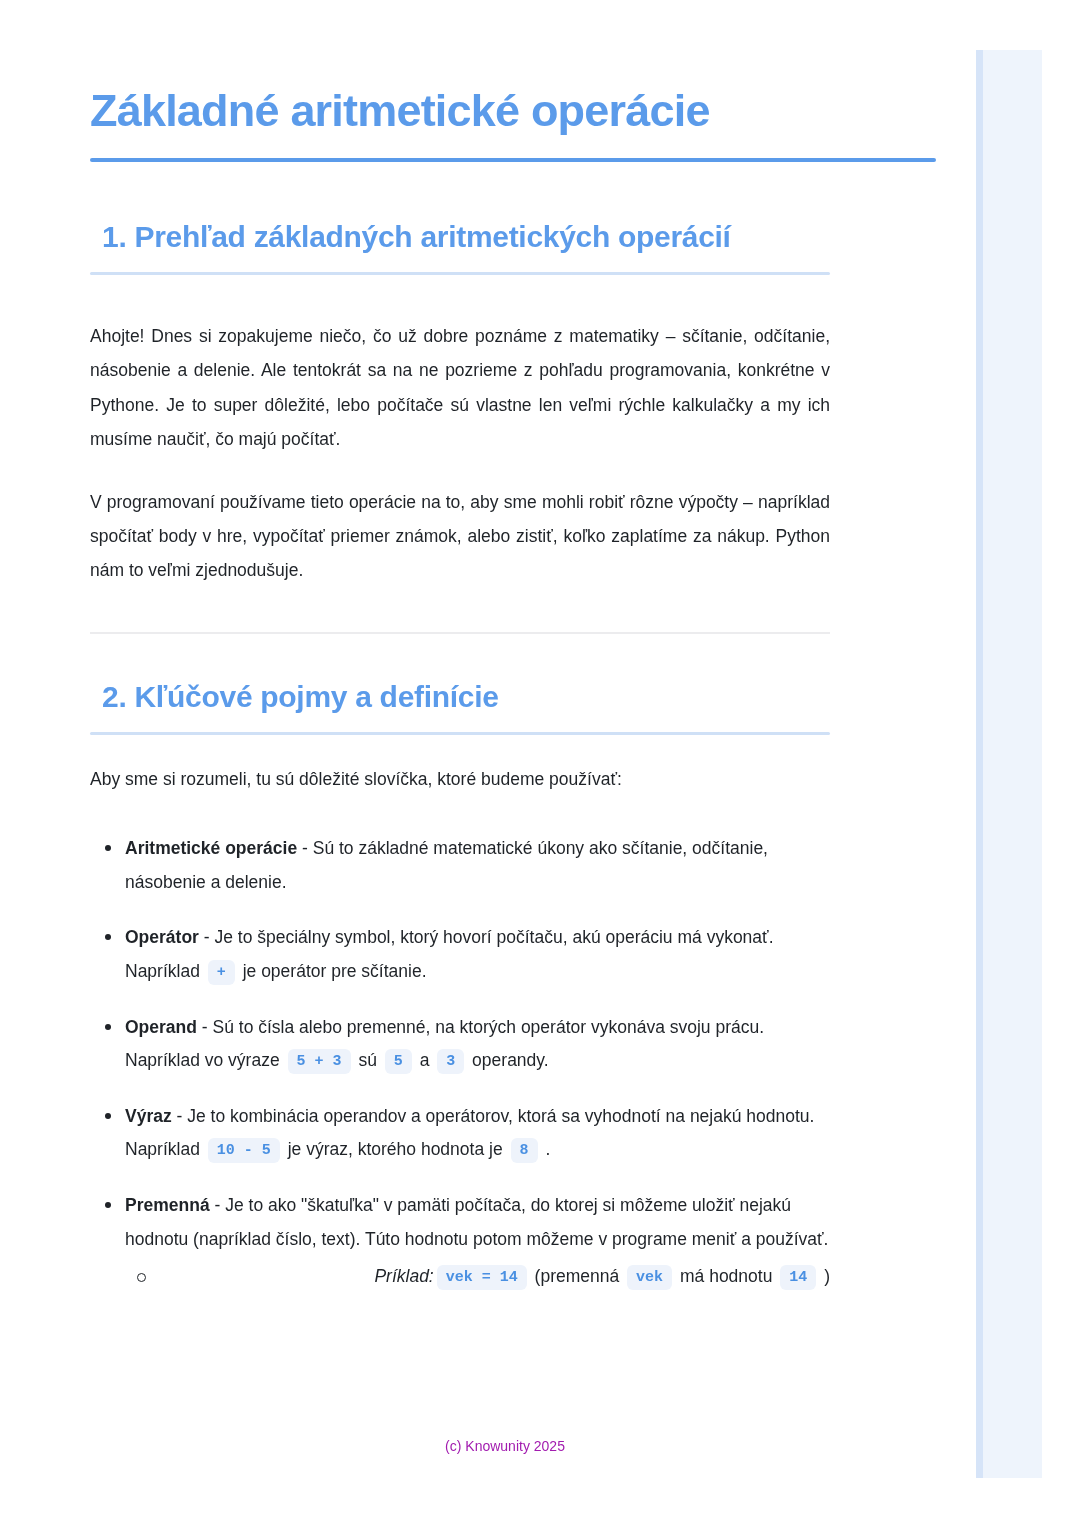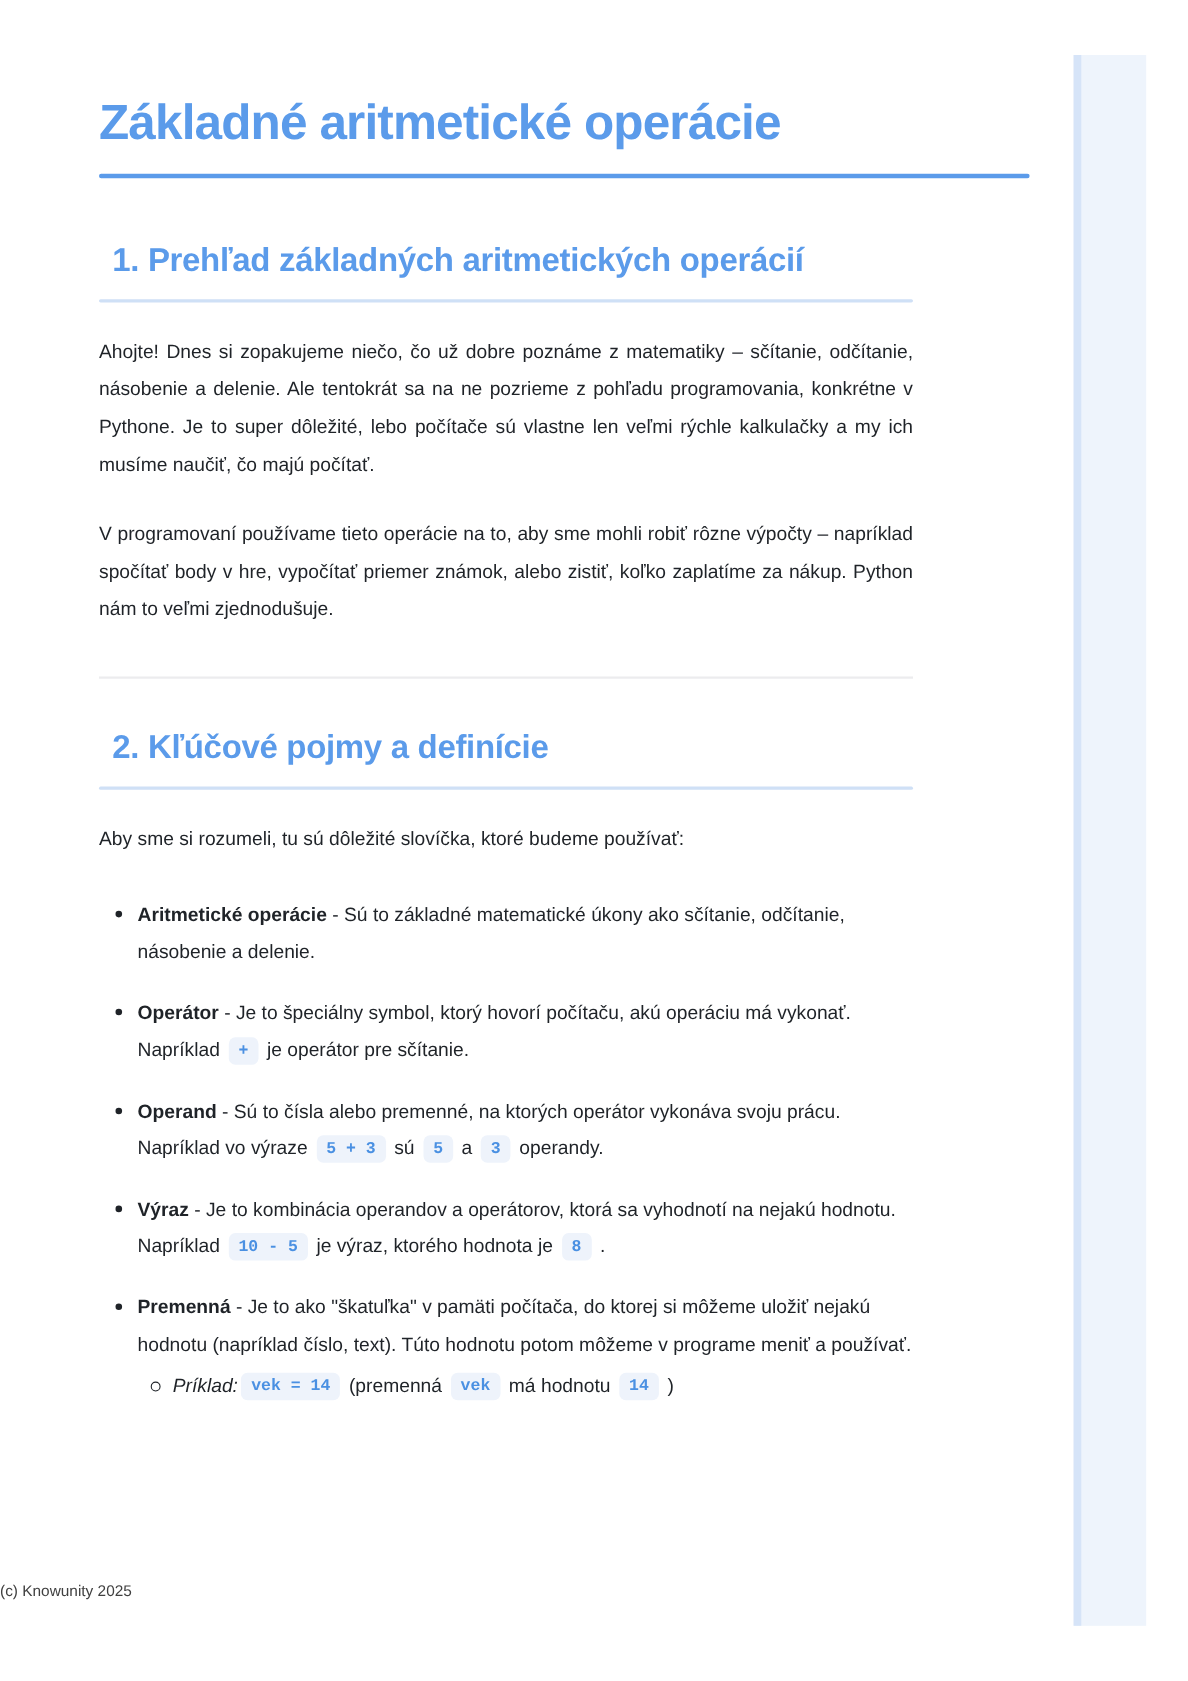--- a/index.html
+++ b/index.html
@@ -91,21 +91,21 @@
 
   
   p.body {
     font-size: 17.5px;
     line-height: 1.95;
     color: #1f2328;
     margin: 0;
     text-align: justify;
     text-justify: inter-word;
   }
-  p.body.first { margin-top: 27px; }
+  p.body.first { margin-top: 44px; }
   p.body.next  { margin-top: 29px; }
   p.body.plain { text-align: left; margin-top: 27px; }
 
   
   .divider {
     margin-top: 45px;
     height: 2px;
     width: 740px;
     background: #ececee;
   }
@@ -141,20 +141,21 @@
     list-style: none;
     margin: 2px 0 0 0;
     padding: 0;
   }
   ul.sub > li {
     position: relative;
     padding-left: 32px;
     margin-top: 4px;
     font-size: 17.5px;
     line-height: 1.92;
+    text-align: right;
   }
   ul.sub > li::before {
     content: "";
     position: absolute;
     left: 12px;
     top: 13px;
     width: 7px;
     height: 7px;
     border-radius: 50%;
     border: 1.6px solid #1f2328;
@@ -177,23 +178,23 @@
     display: inline-block;
     vertical-align: middle;
   }
 
   
   .watermark {
     position: absolute;
     left: 0;
     top: 1438px;
     width: 1010px;
-    text-align: left;
+    text-align: center;
     font-size: 14px;
-    color: #404040;
+    color: #a21caf;
   }
 </style>
 </head>
 <body>
 
 <div class="right-band"></div>
 <div class="right-band-stripe"></div>
 
 <div class="page">
   <div class="content">

